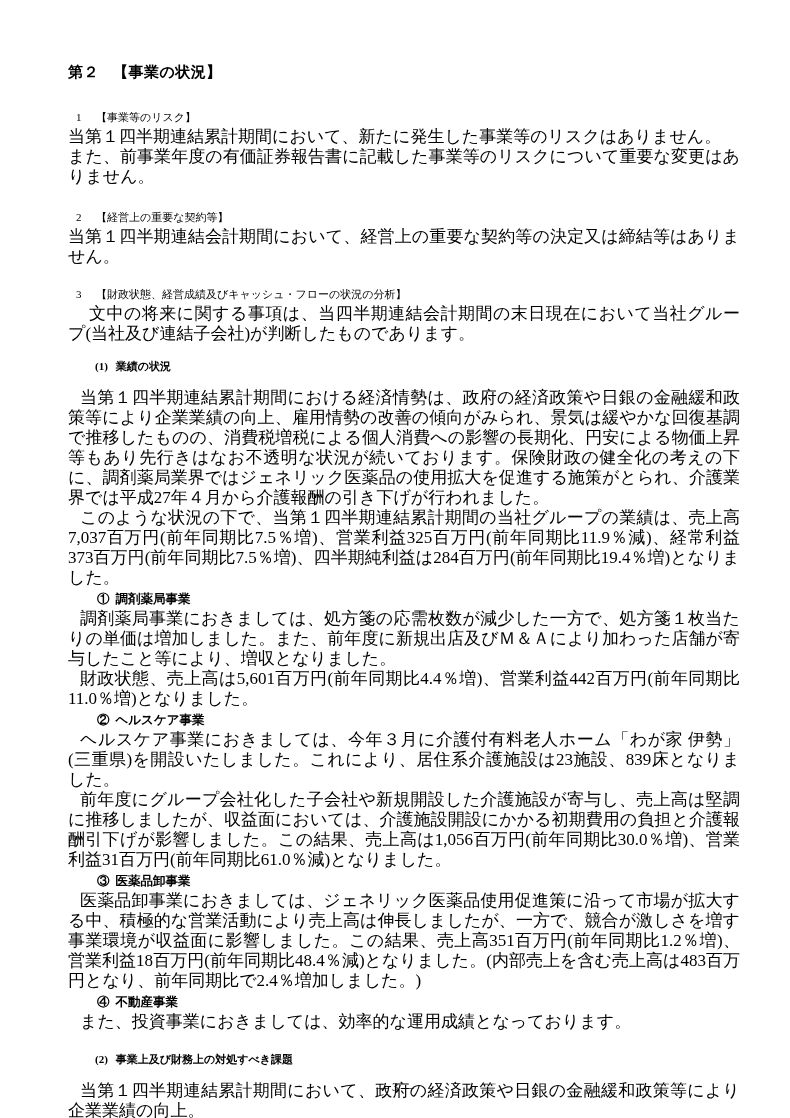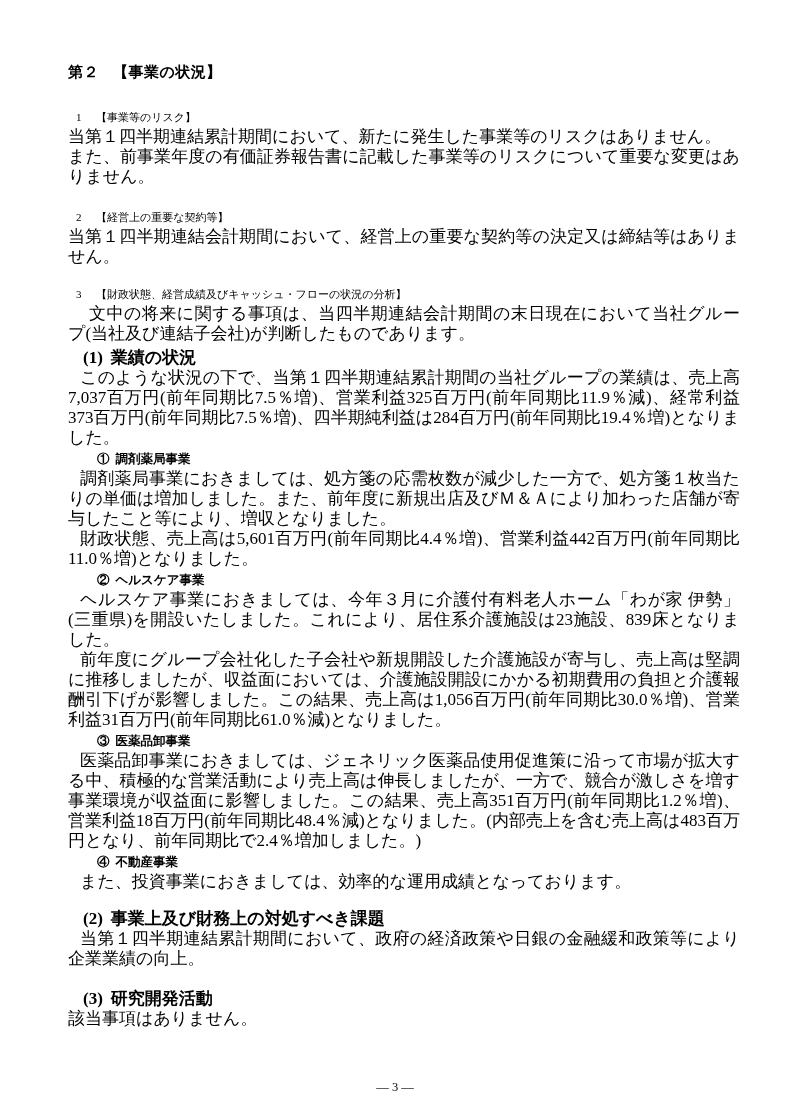--- a/index.html
+++ b/index.html
@@ -28,22 +28,22 @@
   }
   .doc-title .no { margin-right: 14px; }
   .h-sec {
     margin: 0;
     font-weight: 400;
     font-size: 11px;
     line-height: 20px;
   }
   .h-sec .no { display: inline-block; margin-left: 8px; width: 20px; }
   .h-sub {
-    margin: 0;
-    font-size: 17px;
+    margin: 12px;
+    font-size: 11px;
     line-height: 20px;
   }
   .h-sub .no { margin-left: 15px; margin-right: 8px; }
   .h-seg {
     margin: 1px 0 0 29px;
     font-size: 12.5px;
     line-height: 20px;
   }
   .h-seg .no { margin-right: 6px; }
   p.body {
@@ -85,20 +85,21 @@
       <h2 class="h-sec"><span class="no">2</span><span>【経営上の重要な契約等】</span></h2>
       <p class="body p-line">当第１四半期連結会計期間において、経営上の重要な契約等の決定又は締結等はありません。</p>
     </section>
 
     <section class="mt17">
       <h2 class="h-sec"><span class="no">3</span><span>【財政状態、経営成績及びキャッシュ・フローの状況の分析】</span></h2>
       <p class="body p-intro">文中の将来に関する事項は、当四半期連結会計期間の末日現在において当社グループ(当社及び連結子会社)が判断したものであります。</p>
 
       <div class="mt4">
         <h3 class="h-sub"><span class="no">(1)</span><span>業績の状況</span></h3>
+        <p class="body p-flow">当第１四半期連結累計期間における経済情勢は、政府の経済政策や日銀の金融緩和政策等により企業業績の向上、雇用情勢の改善の傾向がみられ、景気は緩やかな回復基調で推移したものの、消費税増税による個人消費への影響の長期化、円安による物価上昇等もあり先行きはなお不透明な状況が続いております。保険財政の健全化の考えの下に、調剤薬局業界ではジェネリック医薬品の使用拡大を促進する施策がとられ、介護業界では平成27年４月から介護報酬の引き下げが行われました。</p>
         <p class="body p-flow">このような状況の下で、当第１四半期連結累計期間の当社グループの業績は、売上高7,037百万円(前年同期比7.5％増)、営業利益325百万円(前年同期比11.9％減)、経常利益373百万円(前年同期比7.5％増)、四半期純利益は284百万円(前年同期比19.4％増)となりました。</p>
 
         <div>
           <h4 class="h-seg"><span class="no">①</span><span>調剤薬局事業</span></h4>
           <p class="body p-flow">調剤薬局事業におきましては、処方箋の応需枚数が減少した一方で、処方箋１枚当たりの単価は増加しました。また、前年度に新規出店及びＭ＆Ａにより加わった店舗が寄与したこと等により、増収となりました。</p>
           <p class="body p-flow">財政状態、売上高は5,601百万円(前年同期比4.4％増)、営業利益442百万円(前年同期比11.0％増)となりました。</p>
         </div>
 
         <div>
           <h4 class="h-seg"><span class="no">②</span><span>ヘルスケア事業</span></h4>

